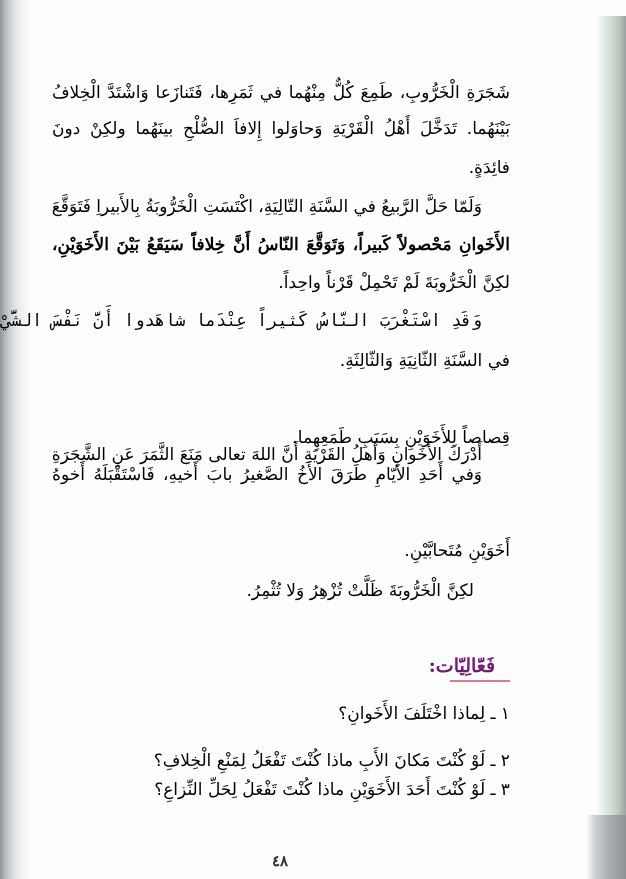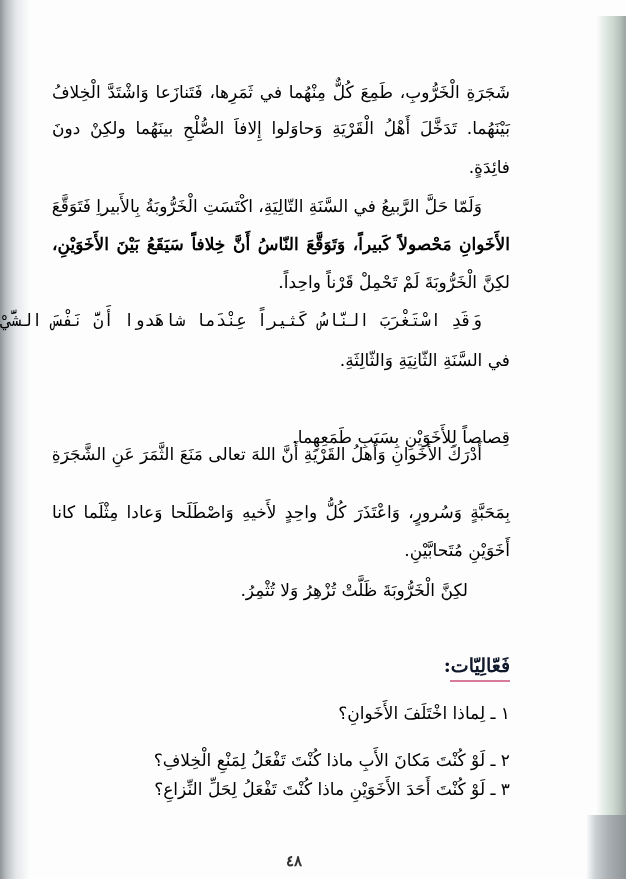--- a/index.html
+++ b/index.html
@@ -51,47 +51,47 @@
       left: 52px;
       width: 458px;
       text-align: justify;
       text-align-last: justify;
     }
     .right-start {
       right: 116px;
       text-align: left;
     }
     .indent-start {
-      right: 158px;
+      right: 152px;
       text-align: left;
     }
     .heading {
       position: absolute;
-      right: 116px;
+      right: 131px;
       top: 652px;
       direction: rtl;
       font-size: 19px;
       font-weight: bold;
-      color: #0f172a;
+      color: #701a75;
       line-height: 26px;
     }
     .heading-underline {
       position: absolute;
       right: 116px;
       top: 680px;
       width: 60px;
       height: 2px;
       background: #d87b9b;
     }
     .page-number {
       position: absolute;
       left: 272px;
       top: 852px;
       width: 30px;
-      text-align: right;
+      text-align: left;
       font-size: 15px;
       font-weight: bold;
       color: #333;
       direction: rtl;
     }
   </style>
 </head>
 <body>
 
 <div class="left-shadow"></div>
@@ -107,21 +107,21 @@
   <div class="line" style="top:194px; left:52px; width:430px; text-align:justify; text-align-last:justify;">وَلَمّا حَلَّ الرَّبيعُ في السَّنَةِ التّالِيَةِ، اكْتَسَتِ الْخَرُّوبَةُ بِالأَبيراِ فَتَوَقَّعَ</div>
   <div class="line justify" style="top:232px;font-weight:bold;">الأَخَوانِ مَحْصولاً كَبيراً، وَتَوَقَّعَ النّاسُ أَنَّ خِلافاً سَيَقَعُ بَيْنَ الأَخَوَيْنِ،</div>
   <div class="line right-start" style="top:270px;">لكِنَّ الْخَرُّوبَةَ لَمْ تَحْمِلْ قَرْناً واحِداً.</div>
 
   <div class="line" style="top:310px; left:52px; width:430px; text-align:justify; text-align-last:justify;font-family:Liberation Mono, monospace;">وَقَدِ اسْتَغْرَبَ النّاسُ كَثيراً عِنْدَما شاهَدوا أَنَّ نَفْسَ الشَّيْءِ حَدَثَ</div>
   <div class="line right-start" style="top:348px;">في السَّنَةِ الثّانِيَةِ وَالثّالِثَةِ.</div>
 
   <div class="line" style="top:406px; left:52px; width:430px; text-align:justify; text-align-last:justify;margin-top:36px;">أَدْرَكَ الأَخَوانِ وَأَهلُ القَرْيَةِ أَنَّ اللهَ تعالى مَنَعَ الثَّمَرَ عَنِ الشَّجَرَةِ</div>
   <div class="line right-start" style="top:425px;">قِصاصاً لِلأَخَوَيْنِ بِسَبَبِ طَمَعِهِما.</div>
 
-  <div class="line justify" style="top:500px;">بِمَحَبَّةٍ وَسُرورٍ، وَاعْتَذَرَ كُلُّ واحِدٍ لأَخيهِ وَاصْطَلَحا وَعادا مِثْلَما كانا</div>
+  <div class="line" style="top:462px; left:52px; width:430px; text-align:justify; text-align-last:justify;">وَفي أَحَدِ الأَيّامِ طَرَقَ الأَخُ الصَّغيرُ بابَ أَخيهِ، فَاسْتَقْبَلَهُ أَخوهُ</div>
   <div class="line right-start" style="top:538px;">أَخَوَيْنِ مُتَحابَّيْنِ.</div>
 
   <div class="line indent-start" style="top:578px;">لكِنَّ الْخَرُّوبَةَ ظَلَّتْ تُزْهِرُ وَلا تُثْمِرُ.</div>
 
   <div class="heading">فَعّالِيّات:</div>
   <div class="heading-underline"></div>
 
   <div class="line right-start" style="top:701px;">١ ـ لِماذا اخْتَلَفَ الأَخَوانِ؟</div>
   <div class="line right-start" style="top:739px;margin-top:9px;">٢ ـ لَوْ كُنْتَ مَكانَ الأَبِ ماذا كُنْتَ تَفْعَلُ لِمَنْعِ الْخِلافِ؟</div>
   <div class="line right-start" style="top:777px;">٣ ـ لَوْ كُنْتَ أَحَدَ الأَخَوَيْنِ ماذا كُنْتَ تَفْعَلُ لِحَلِّ النِّزاعِ؟</div>

